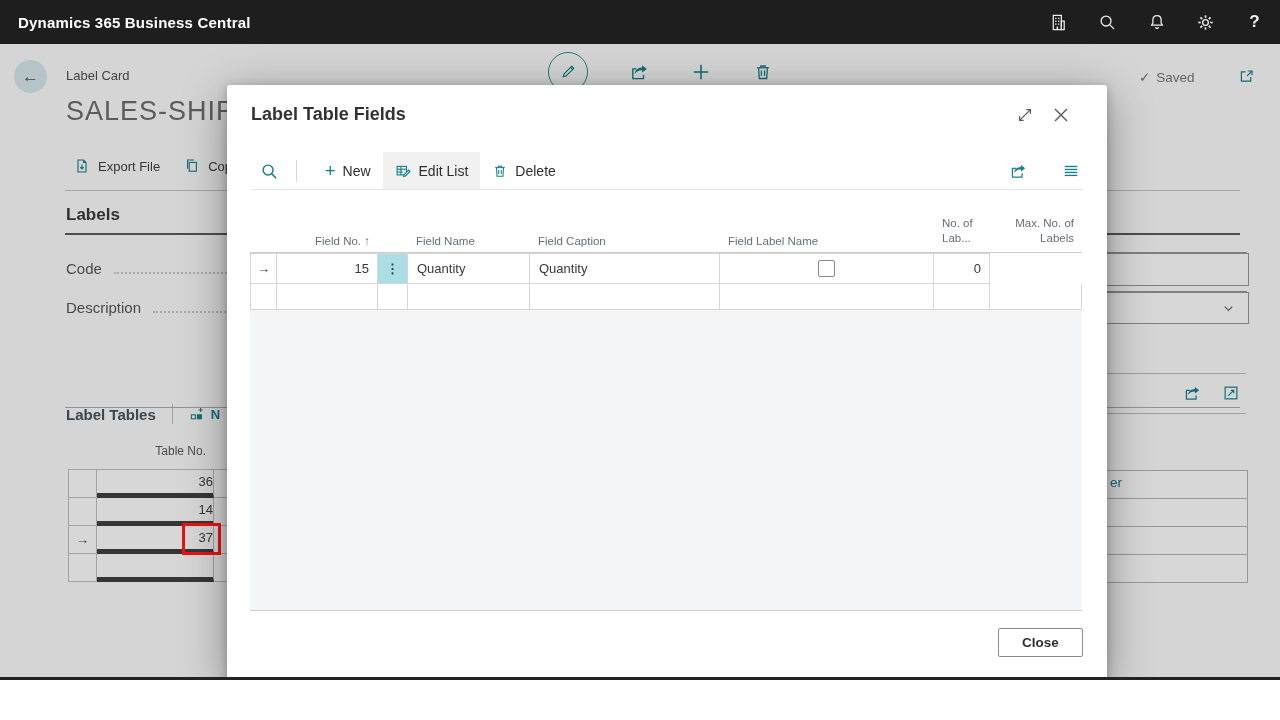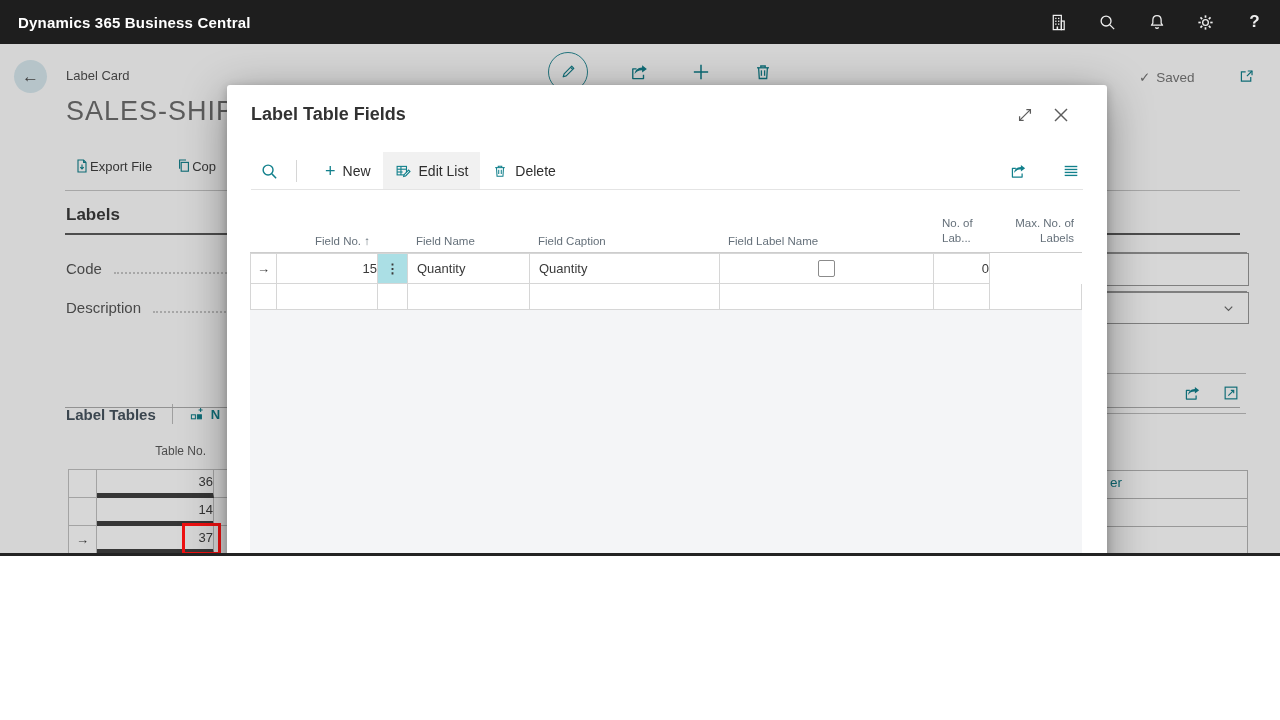--- a/index.html
+++ b/index.html
@@ -1,17 +1,17 @@
 <!DOCTYPE html>
 <html><head>
 <meta charset="utf-8">
 <style>
   html,body{margin:0;padding:0;}
   body{width:1280px;height:720px;overflow:hidden;font-family:"Liberation Sans",sans-serif;background:#fff;}
-  .stage{position:relative;width:1280px;height:556px;overflow:hidden;background:#fdba74;}
+  .stage{position:relative;width:1280px;height:680px;overflow:hidden;background:#fdba74;}
 
   
   .topbar{position:absolute;left:0;top:0;width:1280px;height:44px;background:#1e1e1e;color:#fff;display:flex;align-items:center;z-index:20;}
   .topbar-title{margin-left:18px;font-size:15px;font-weight:bold;letter-spacing:.2px;}
   .topbar-icons{margin-left:auto;display:flex;align-items:center;gap:30px;padding-right:16px;color:#efefef;}
   .tb-ic{width:19px;height:19px;display:flex;align-items:center;justify-content:center;cursor:pointer;}
   .tb-help{font-size:17px;font-weight:bold;color:#efefef;}
 
   
   .content{position:absolute;left:0;top:44px;width:1280px;height:676px;background:#fdfdfd;}
@@ -24,21 +24,21 @@
   .page-title{position:absolute;left:66px;top:52px;font-size:27px;color:#6e6e6e;letter-spacing:1px;z-index:1;}
 
   .page-actions{position:absolute;left:548px;top:8px;display:flex;align-items:center;z-index:1;color:#12808c;}
   .pencil-circle{width:38px;height:38px;border:1px solid #2a8c97;border-radius:50%;display:flex;align-items:center;justify-content:center;}
   .pa-ic{width:22px;height:22px;margin-left:40px;display:flex;align-items:center;justify-content:center;cursor:pointer;}
 
   .saved-wrap{position:absolute;left:1139px;top:25px;display:flex;align-items:center;gap:6px;font-size:13.5px;color:#767676;z-index:1;}
   .openwin{position:absolute;left:1238px;top:24px;width:17px;height:17px;z-index:1;cursor:pointer;}
 
   .pg-toolbar{position:absolute;left:74px;top:114px;display:flex;align-items:center;gap:24px;z-index:1;}
-  .pg-tb-item{display:flex;align-items:center;gap:0;font-size:13px;color:#414141;cursor:pointer;}
+  .pg-tb-item{display:flex;align-items:center;gap:8px;font-size:13px;color:#414141;cursor:pointer;}
   .pg-tb-divider{position:absolute;left:65px;top:146px;width:1175px;height:1px;background:#c6c6c6;z-index:1;}
 
   .general-heading{position:absolute;left:66px;top:161px;font-size:17px;font-weight:bold;color:#3b3b3b;z-index:1;}
   .general-underline{position:absolute;left:65px;top:189px;width:1175px;height:2px;background:#5c5c5c;z-index:1;}
 
   .field-row{position:absolute;left:66px;width:1181px;height:33px;display:flex;align-items:center;z-index:1;}
   .field-label{font-size:15px;color:#565656;white-space:nowrap;}
   .dotline{flex:1;margin:0 12px;border-bottom:2px dotted #c7c7c7;transform:translateY(4px);}
   .field-input{width:155px;height:31px;background:#fff;border:1px solid #979797;position:relative;flex:0 0 auto;}
   .field-input .chev{position:absolute;right:8px;top:8px;width:15px;height:15px;color:#6a6a6a;}
@@ -92,21 +92,21 @@
   .g-header{height:36px;border-bottom:1px solid #cdcdcd;align-items:end;padding-bottom:5px;font-size:11.5px;color:#65707a;}
   .gh{padding:0 8px;white-space:nowrap;overflow:hidden;}
   .gh-r{text-align:right;}
   .gh2{line-height:1.35;}
   .g-row{background:#fff;}
   .g-row .gc{border-right:1px solid #d6d6d6;border-bottom:1px solid #d6d6d6;display:flex;align-items:center;font-size:13px;color:#3a3a3a;}
   .g-row .gc:first-child{border-left:1px solid #d6d6d6;}
   .g-row1 .gc{height:29px;border-top:1px solid #d6d6d6;}
   .g-row2 .gc{height:25px;}
   .gc-c{justify-content:center;}
-  .gc-r{justify-content:flex-end;}
+  .gc-r{justify-content:flex-end;padding-right:8px;}
   .gc-l{padding-left:9px;}
   .gc-sel{background:#abdfe5;color:#0f6b77;font-weight:bold;font-size:14px;letter-spacing:0;}
   .checkbox{width:15px;height:15px;border:1px solid #8b8b8b;border-radius:2px;background:#fff;}
   .g-filler{height:300px;background:#f4f5f7;border-bottom:1px solid #cfcfcf;}
 
   .m-close-btn{position:absolute;left:771px;top:543px;width:85px;height:29px;background:#fff;border:1px solid #8f8d8b;border-radius:2px;font-size:13.5px;font-weight:bold;color:#2f2f2f;display:flex;align-items:center;justify-content:center;cursor:pointer;font-family:"Liberation Sans",sans-serif;}
   svg{display:block;}
 </style>
 </head>
 <body>

